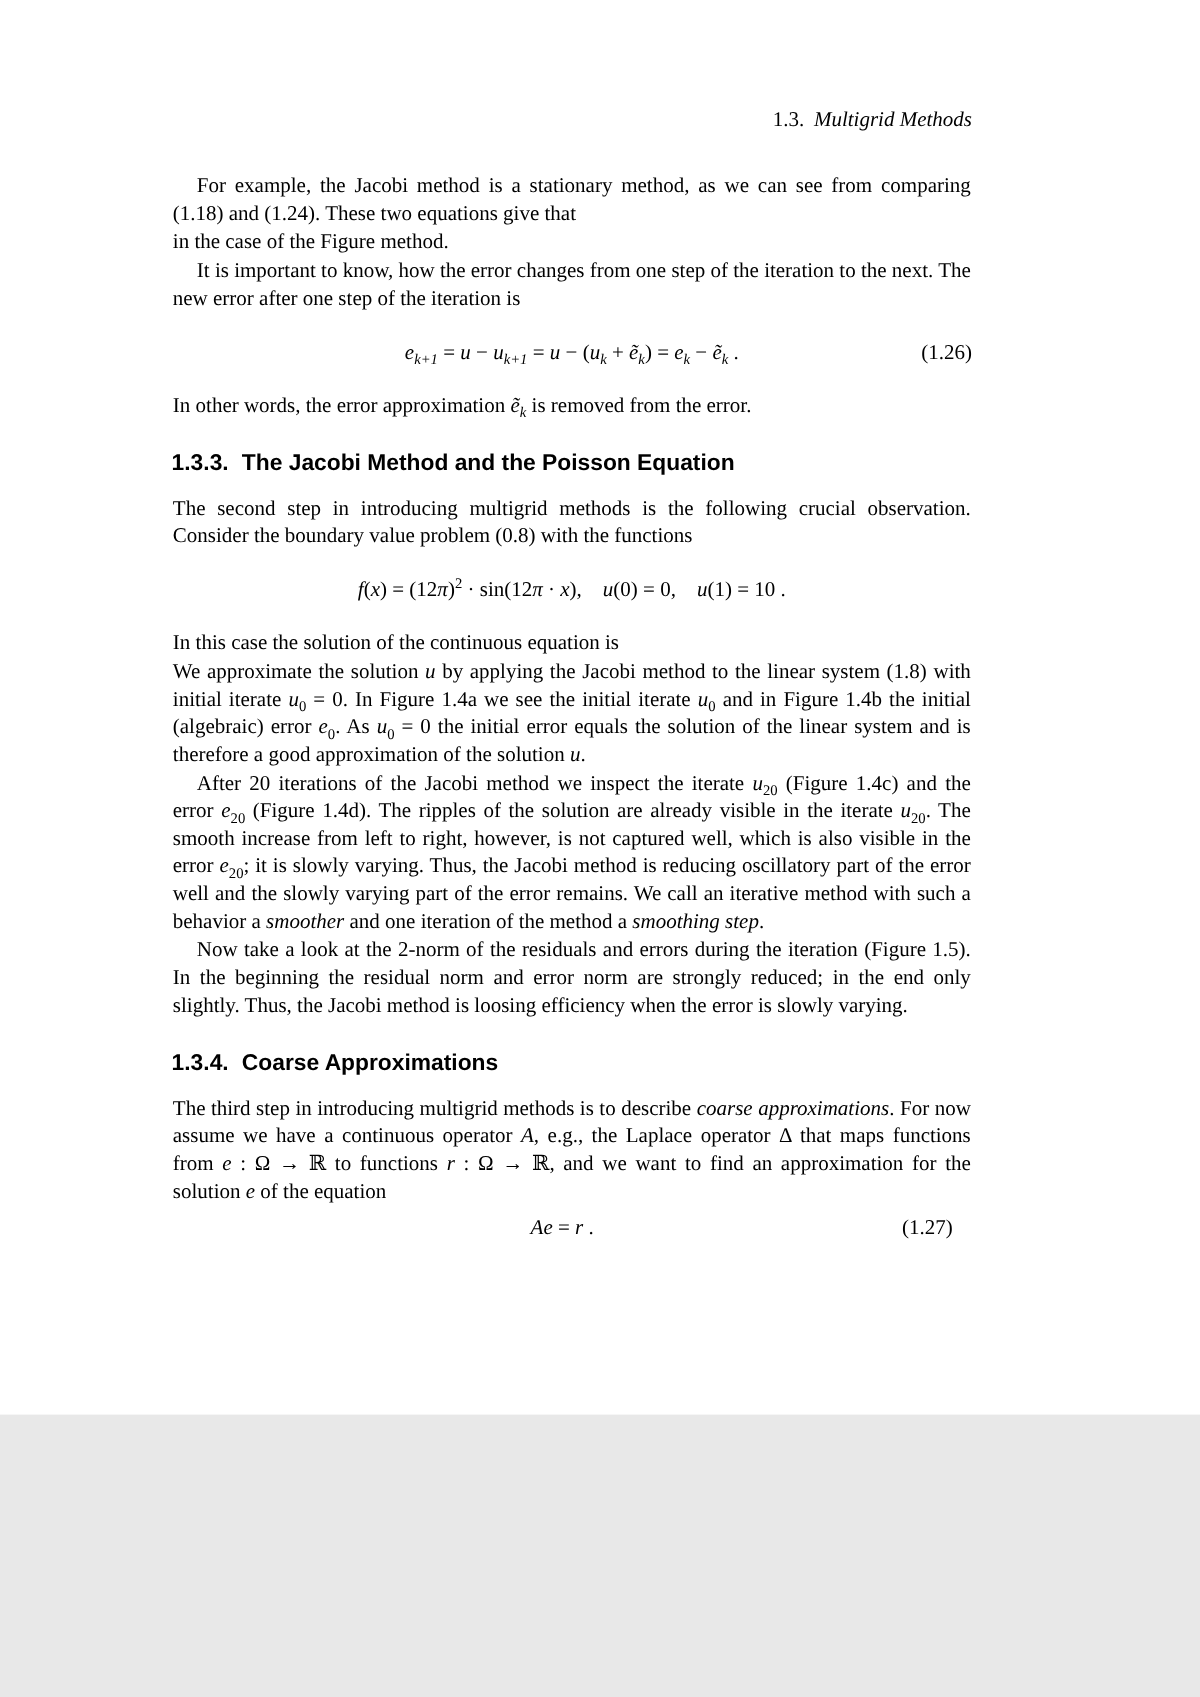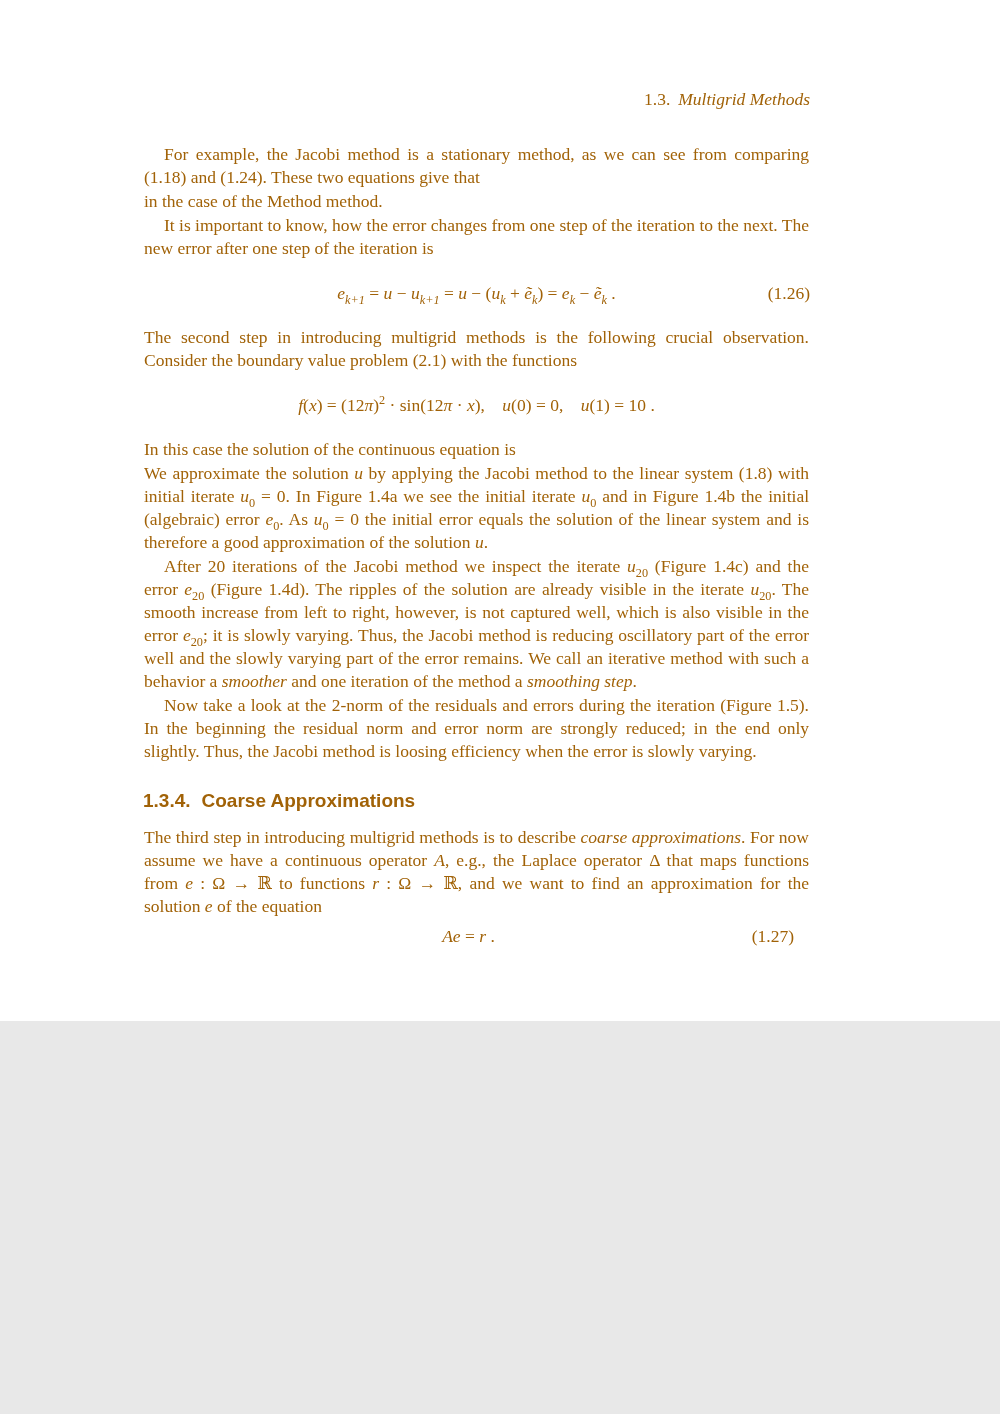--- a/index.html
+++ b/index.html
@@ -1,22 +1,22 @@
 <!DOCTYPE html>
 <html><head>
 <meta charset="utf-8">
 <style>
   html, body { margin: 0; padding: 0; background: #e8e8e8; }
   .page {
     position: relative;
     width: 1000px;
-    height: 1021px;
+    height: 1179px;
     margin: 0 auto;
     background: #ffffff;
-    color: #a16207;
+    color: #000000;
     font-family: "Liberation Serif", "DejaVu Serif", "DejaVu Sans", serif;
     font-size: 17.5px;
     overflow: hidden;
   }
   .content {
     position: absolute;
     left: 143px;
     top: 88px;
     width: 667px;
   }
@@ -70,31 +70,35 @@
 <div class="page">
   <div class="content">
 
     <div class="running-header">
       <span class="sec-num">1.3.</span><span class="it">Multigrid Methods</span>
     </div>
 
     <p class="para indent first-after-header"><span>For example, the Jacobi method is a stationary method, as we can see from comparing (1.18) and (1.24). These two equations give that</span></p>
 
 
-    <p class="para"><span>in the case of the Method method.</span></p>
+    <p class="para"><span>in the case of the Figure method.</span></p>
     <p class="para indent"><span>It is important to know, how the error changes from one step of the iteration to the next. The new error after one step of the iteration is</span></p>
 
     <div class="equation">
       <span class="eq-body"><span style="font-style: italic;">e</span><sub style="font-style: italic;">k+1</sub><span> = </span><span style="font-style: italic;">u</span><span> − </span><span style="font-style: italic;">u</span><sub style="font-style: italic;">k+1</sub><span> = </span><span style="font-style: italic;">u</span><span> − (</span><span style="font-style: italic;">u</span><sub style="font-style: italic;">k</sub><span> + </span><span style="font-style: italic;">ẽ</span><sub style="font-style: italic;">k</sub><span>) = </span><span style="font-style: italic;">e</span><sub style="font-style: italic;">k</sub><span> − </span><span style="font-style: italic;">ẽ</span><sub style="font-style: italic;">k</sub><span> .</span></span>
       <span class="eq-tag">(1.26)</span>
     </div>
 
+    <p class="para"><span>In other words, the error approximation </span><span style="font-style: italic;">ẽ</span><sub style="font-style: italic;">k</sub><span> is removed from the error.</span></p>
 
+    <div class="heading">
+      <span class="num">1.3.3.</span><span>The Jacobi Method and the Poisson Equation</span>
+    </div>
 
-    <p class="para"><span>The second step in introducing multigrid methods is the following crucial observation. Consider the boundary value problem (2.1) with the functions</span></p>
+    <p class="para"><span>The second step in introducing multigrid methods is the following crucial observation. Consider the boundary value problem (0.8) with the functions</span></p>
 
     <div class="equation">
       <span class="eq-body"><span style="font-style: italic;">f</span><span>(</span><span style="font-style: italic;">x</span><span>) = (12</span><span style="font-style: italic;">π</span><span>)</span><sup>2</sup><span> · sin(12</span><span style="font-style: italic;">π</span><span> · </span><span style="font-style: italic;">x</span><span>),</span><span> </span><span style="font-style: italic;">u</span><span>(0) = 0,</span><span> </span><span style="font-style: italic;">u</span><span>(1) = 10 .</span></span>
     </div>
 
     <p class="para"><span>In this case the solution of the continuous equation is</span></p>
 
 
     <p class="para"><span>We approximate the solution </span><span style="font-style: italic;">u</span><span> by applying the Jacobi method to the linear system (1.8) with initial iterate </span><span style="font-style: italic;">u</span><sub>0</sub><span> = 0. In Figure 1.4a we see the initial iterate </span><span style="font-style: italic;">u</span><sub>0</sub><span> and in Figure 1.4b the initial (algebraic) error </span><span style="font-style: italic;">e</span><sub>0</sub><span>. As </span><span style="font-style: italic;">u</span><sub>0</sub><span> = 0 the initial error equals the solution of the linear system and is therefore a good approximation of the solution </span><span style="font-style: italic;">u</span><span>.</span></p>
     <p class="para indent"><span>After 20 iterations of the Jacobi method we inspect the iterate </span><span style="font-style: italic;">u</span><sub>20</sub><span> (Figure 1.4c) and the error </span><span style="font-style: italic;">e</span><sub>20</sub><span> (Figure 1.4d). The ripples of the solution are already visible in the iterate </span><span style="font-style: italic;">u</span><sub>20</sub><span>. The smooth increase from left to right, however, is not captured well, which is also visible in the error </span><span style="font-style: italic;">e</span><sub>20</sub><span>; it is slowly varying. Thus, the Jacobi method is reducing oscillatory part of the error well and the slowly varying part of the error remains. We call an iterative method with such a behavior a </span><span style="font-style: italic;">smoother</span><span> and one iteration of the method a </span><span style="font-style: italic;">smoothing step</span><span>.</span></p>

